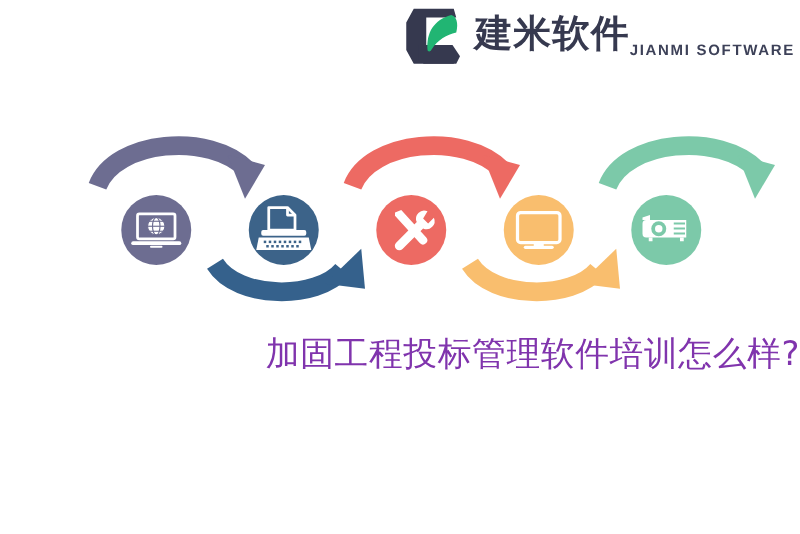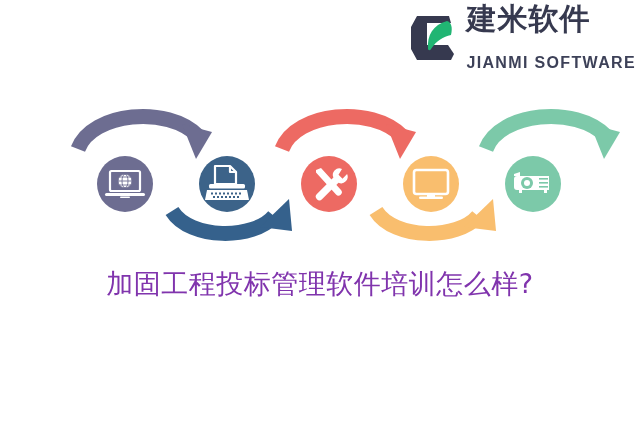--- a/index.html
+++ b/index.html
@@ -24,33 +24,33 @@
     align-items: center;
     gap: 7px;
   }
   .brand-mark {
     width: 52px;
     height: 50px;
     flex: 0 0 auto;
   }
   .brand-text {
     display: flex;
-    flex-direction: column;
+    flex-direction: row;
     justify-content: center;
     line-height: 1;
   }
   .brand-cn {
     font-size: 30px;
     font-weight: bold;
     color: #36394f;
     letter-spacing: 1px;
     font-family: "DejaVu Sans", "Liberation Sans", sans-serif;
   }
   .brand-en {
-    font-size: 16px;
+    font-size: 12px;
     font-weight: bold;
     color: #3d4158;
     letter-spacing: 1.35px;
     margin-top: 21px;
     font-family: "Liberation Sans", sans-serif;
   }
 
   
   .diagram {
     position: absolute;
@@ -60,21 +60,21 @@
     height: 172px;
   }
   .diagram svg { display: block; }
 
   
   .headline {
     position: absolute;
     left: 0;
     top: 264px;
     width: 640px;
-    text-align: center;
+    text-align: right;
     color: #8034ad;
     font-size: 27px;
     line-height: 1.45;
     font-weight: normal;
     font-family: "DejaVu Sans", "Liberation Sans", sans-serif;
     letter-spacing: 0.5px;
   }
   .headline-line { display: block; white-space: nowrap; }
 </style>
 </head>

